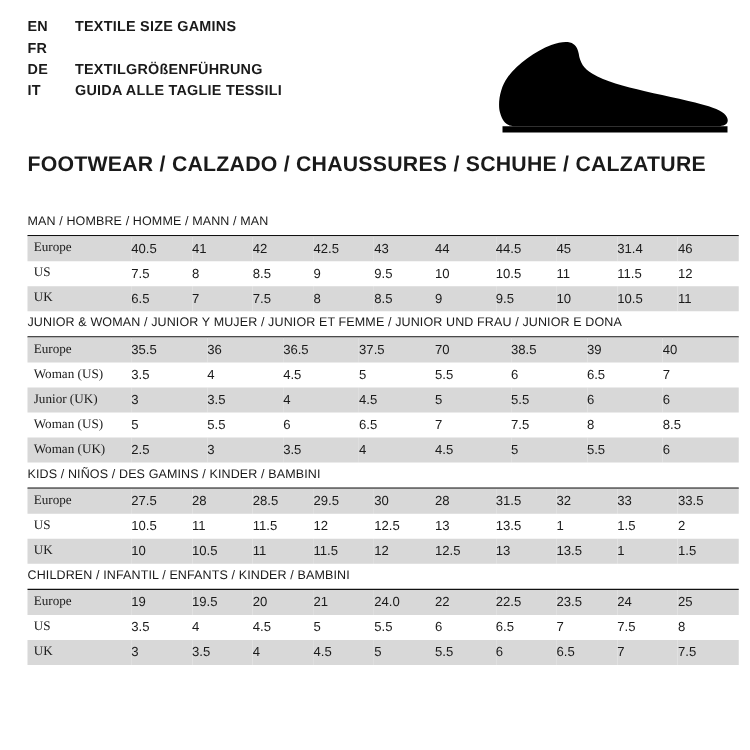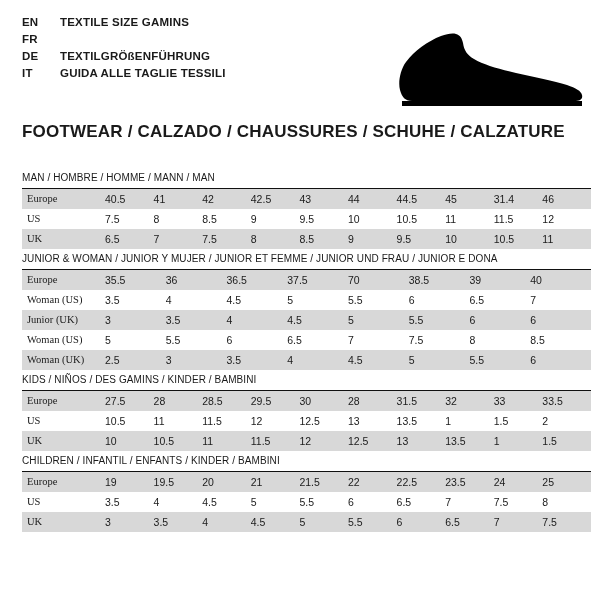--- a/index.html
+++ b/index.html
@@ -298,21 +298,21 @@
     <div class="section-title">CHILDREN / INFANTIL / ENFANTS / KINDER / BAMBINI</div>
     <hr class="rule">
     <table class="size-table">
       <tbody>
           <tr class="shaded">
         <td class="label">Europe</td>
         <td class="val">19</td>
         <td class="val">19.5</td>
         <td class="val">20</td>
         <td class="val">21</td>
-        <td class="val">21.5</td>
+        <td class="val">24.0</td>
         <td class="val">22</td>
         <td class="val">22.5</td>
         <td class="val">23.5</td>
         <td class="val">24</td>
         <td class="val">25</td>
       </tr>
       <tr>
         <td class="label">US</td>
         <td class="val">3.5</td>
         <td class="val">4</td>

